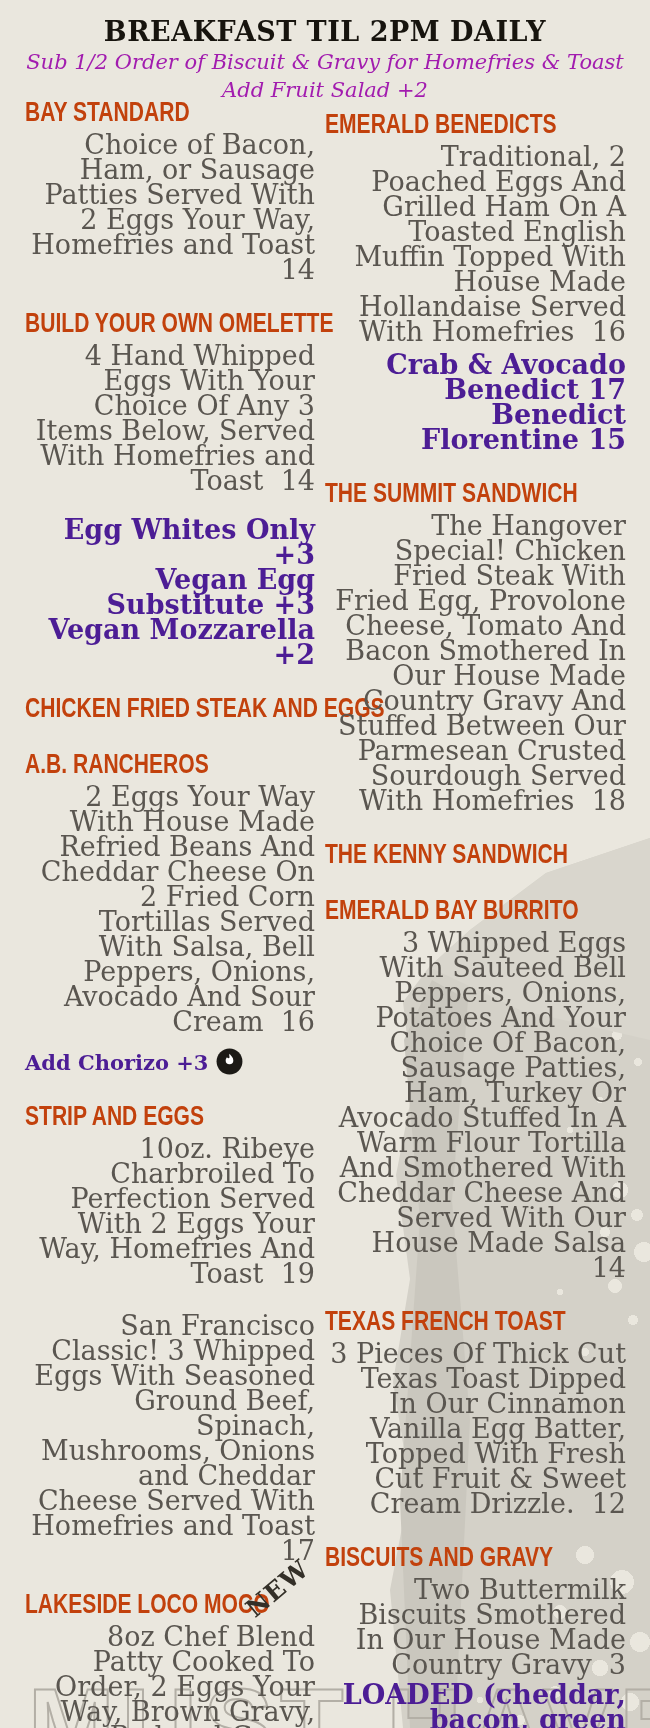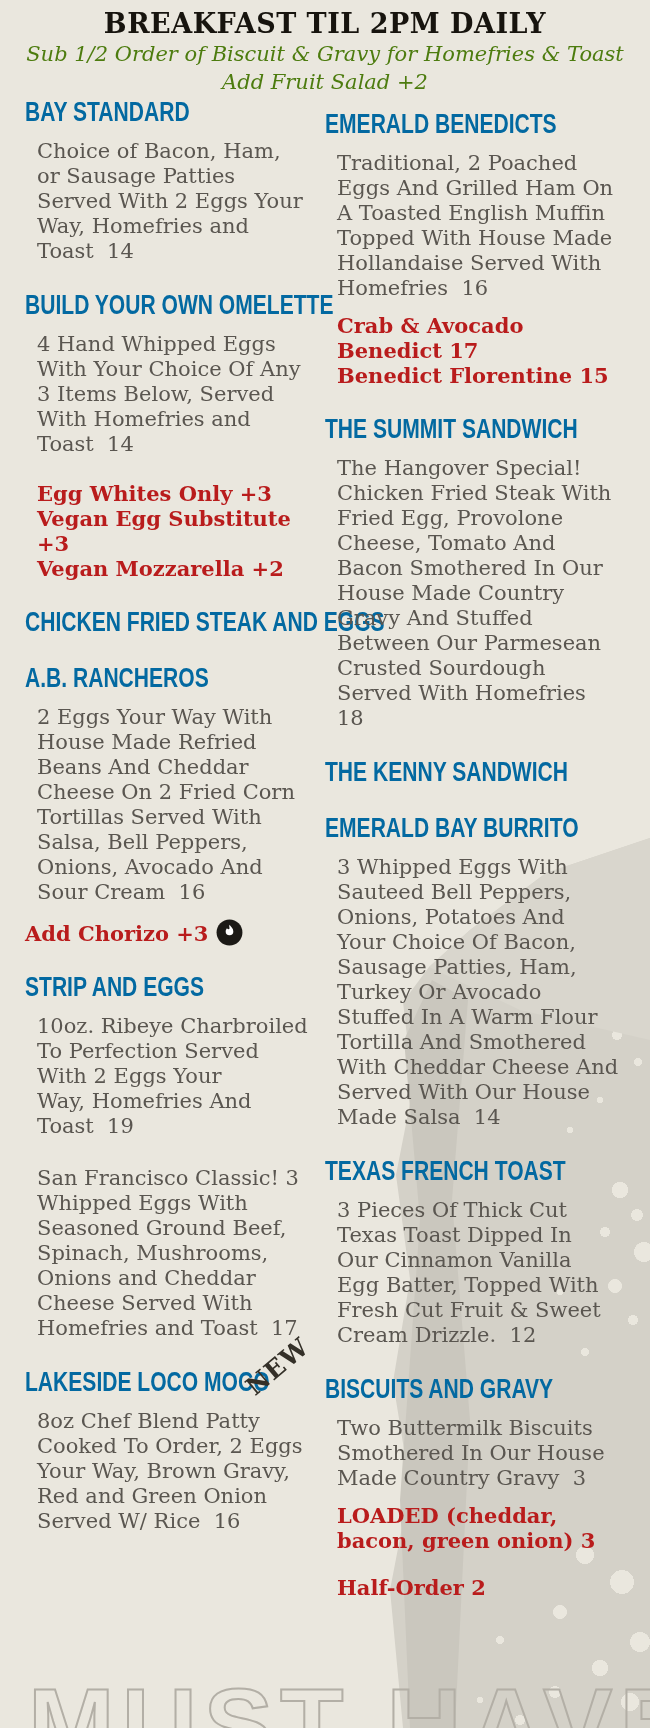--- a/index.html
+++ b/index.html
@@ -55,46 +55,47 @@
   
   .watermark{
     position:absolute;left:28px;top:1666px;z-index:1;
     font-family:"Liberation Sans", sans-serif;
     font-weight:700;font-size:104px;letter-spacing:7px;white-space:nowrap;
     color:transparent;-webkit-text-stroke:2px #b3afa6;
   }
   
   .title{
     position:relative;z-index:2;
-    padding-top:8px;text-align:center;
+    padding-top:16px;text-align:center;
     font-weight:700;font-size:27px;line-height:32px;letter-spacing:0.5px;
     color:#17140e;
   }
   .subtitle{
     position:relative;z-index:2;
     text-align:center;font-style:italic;
-    font-size:21px;line-height:28px;color:#4d7c0f;
+    font-size:21px;line-height:28px;color:#a21caf;
   }
   
   .col{position:absolute;z-index:2;}
   .col-left{left:25px;top:98px;width:295px;}
   .col-right{left:325px;top:110px;width:306px;}
   .menu-item{position:relative;margin-bottom:27px;}
   .item-name{
     margin:0 0 5px 0;
     font-family:"Liberation Sans", sans-serif;
-    font-weight:700;font-size:27px;line-height:29px;color:#0369a1;
+    font-weight:700;font-size:27px;line-height:29px;color:#c2410c;
     white-space:nowrap;
   }
   .item-name .cond{display:inline-block;transform:scaleX(0.78);transform-origin:left center;}
   .desc{
-    margin:12px;font-size:21px;line-height:25px;color:#5a5650;
+    margin:5px;font-size:27px;line-height:25px;color:#5a5650;
     white-space:pre-wrap;
-  }
-  .bold-text{font-weight:700;color:#b91c1c;white-space:pre-line;}
+    text-align:right;
+  }
+  .bold-text{font-weight:700;color:#4c1d95;white-space:pre-line;}
   .options-list{margin-top:0;}
   .addons{margin-top:24px;}
   .addons-tight{margin-top:8px;}
   .addons-zero{margin-top:0;}
   .addons-half{margin-top:22px;}
   .addon-row{display:flex;align-items:flex-end;gap:8px;margin-top:14px;
     font-size:21px;line-height:25px;}
   .flame-badge{flex:0 0 auto;width:27px;height:27px;display:inline-block;}
   .badge-new{
     position:absolute;left:216px;top:-16px;

